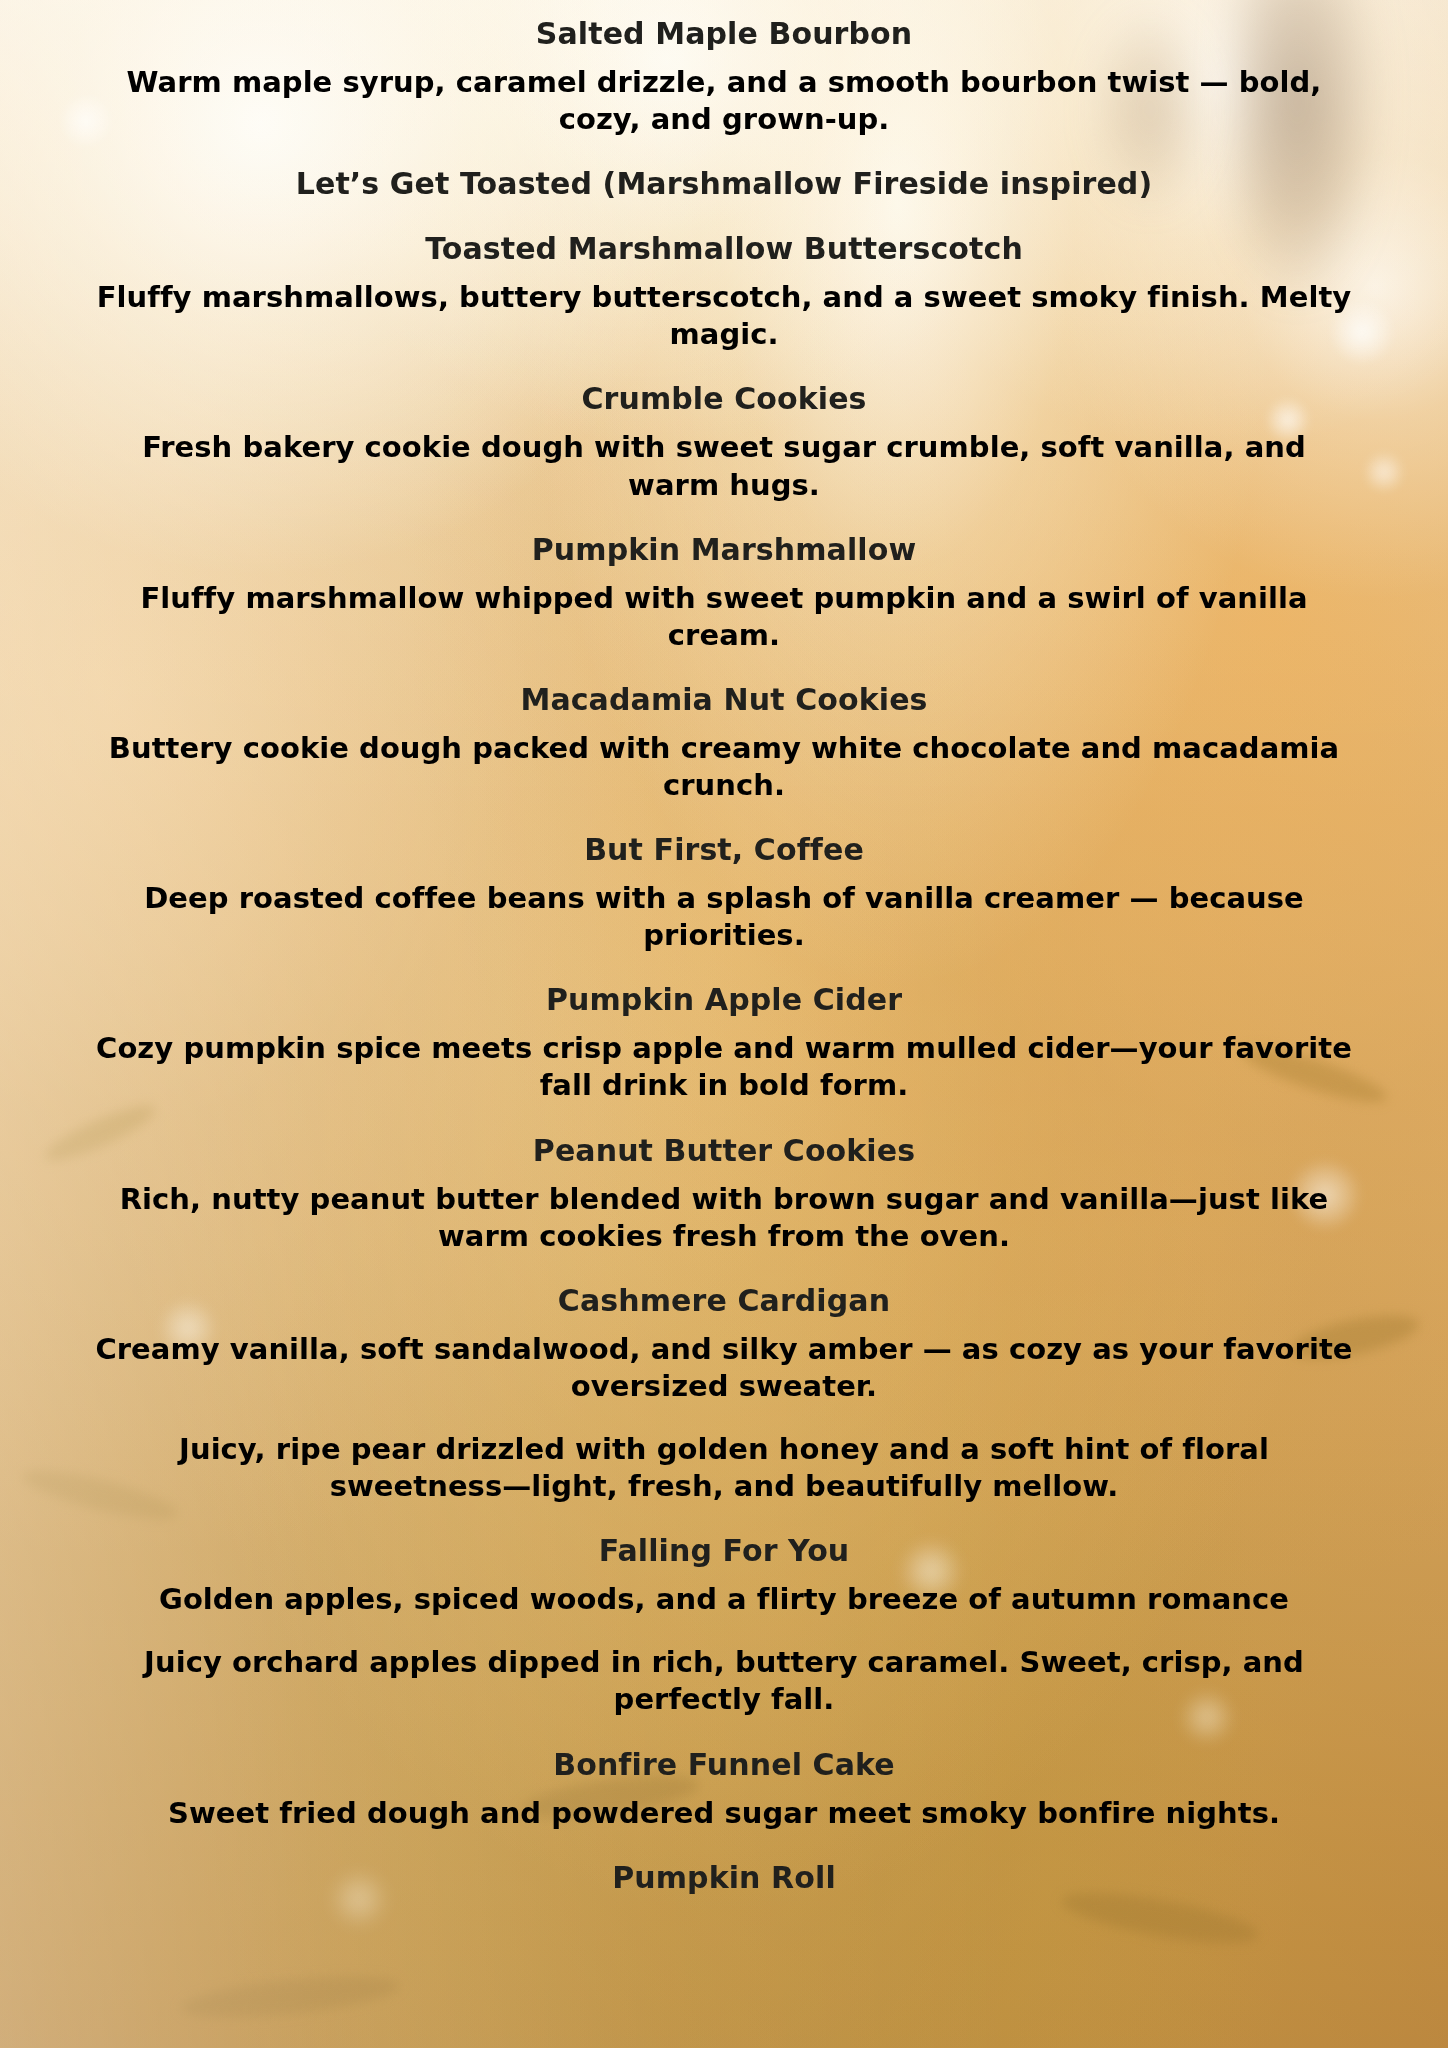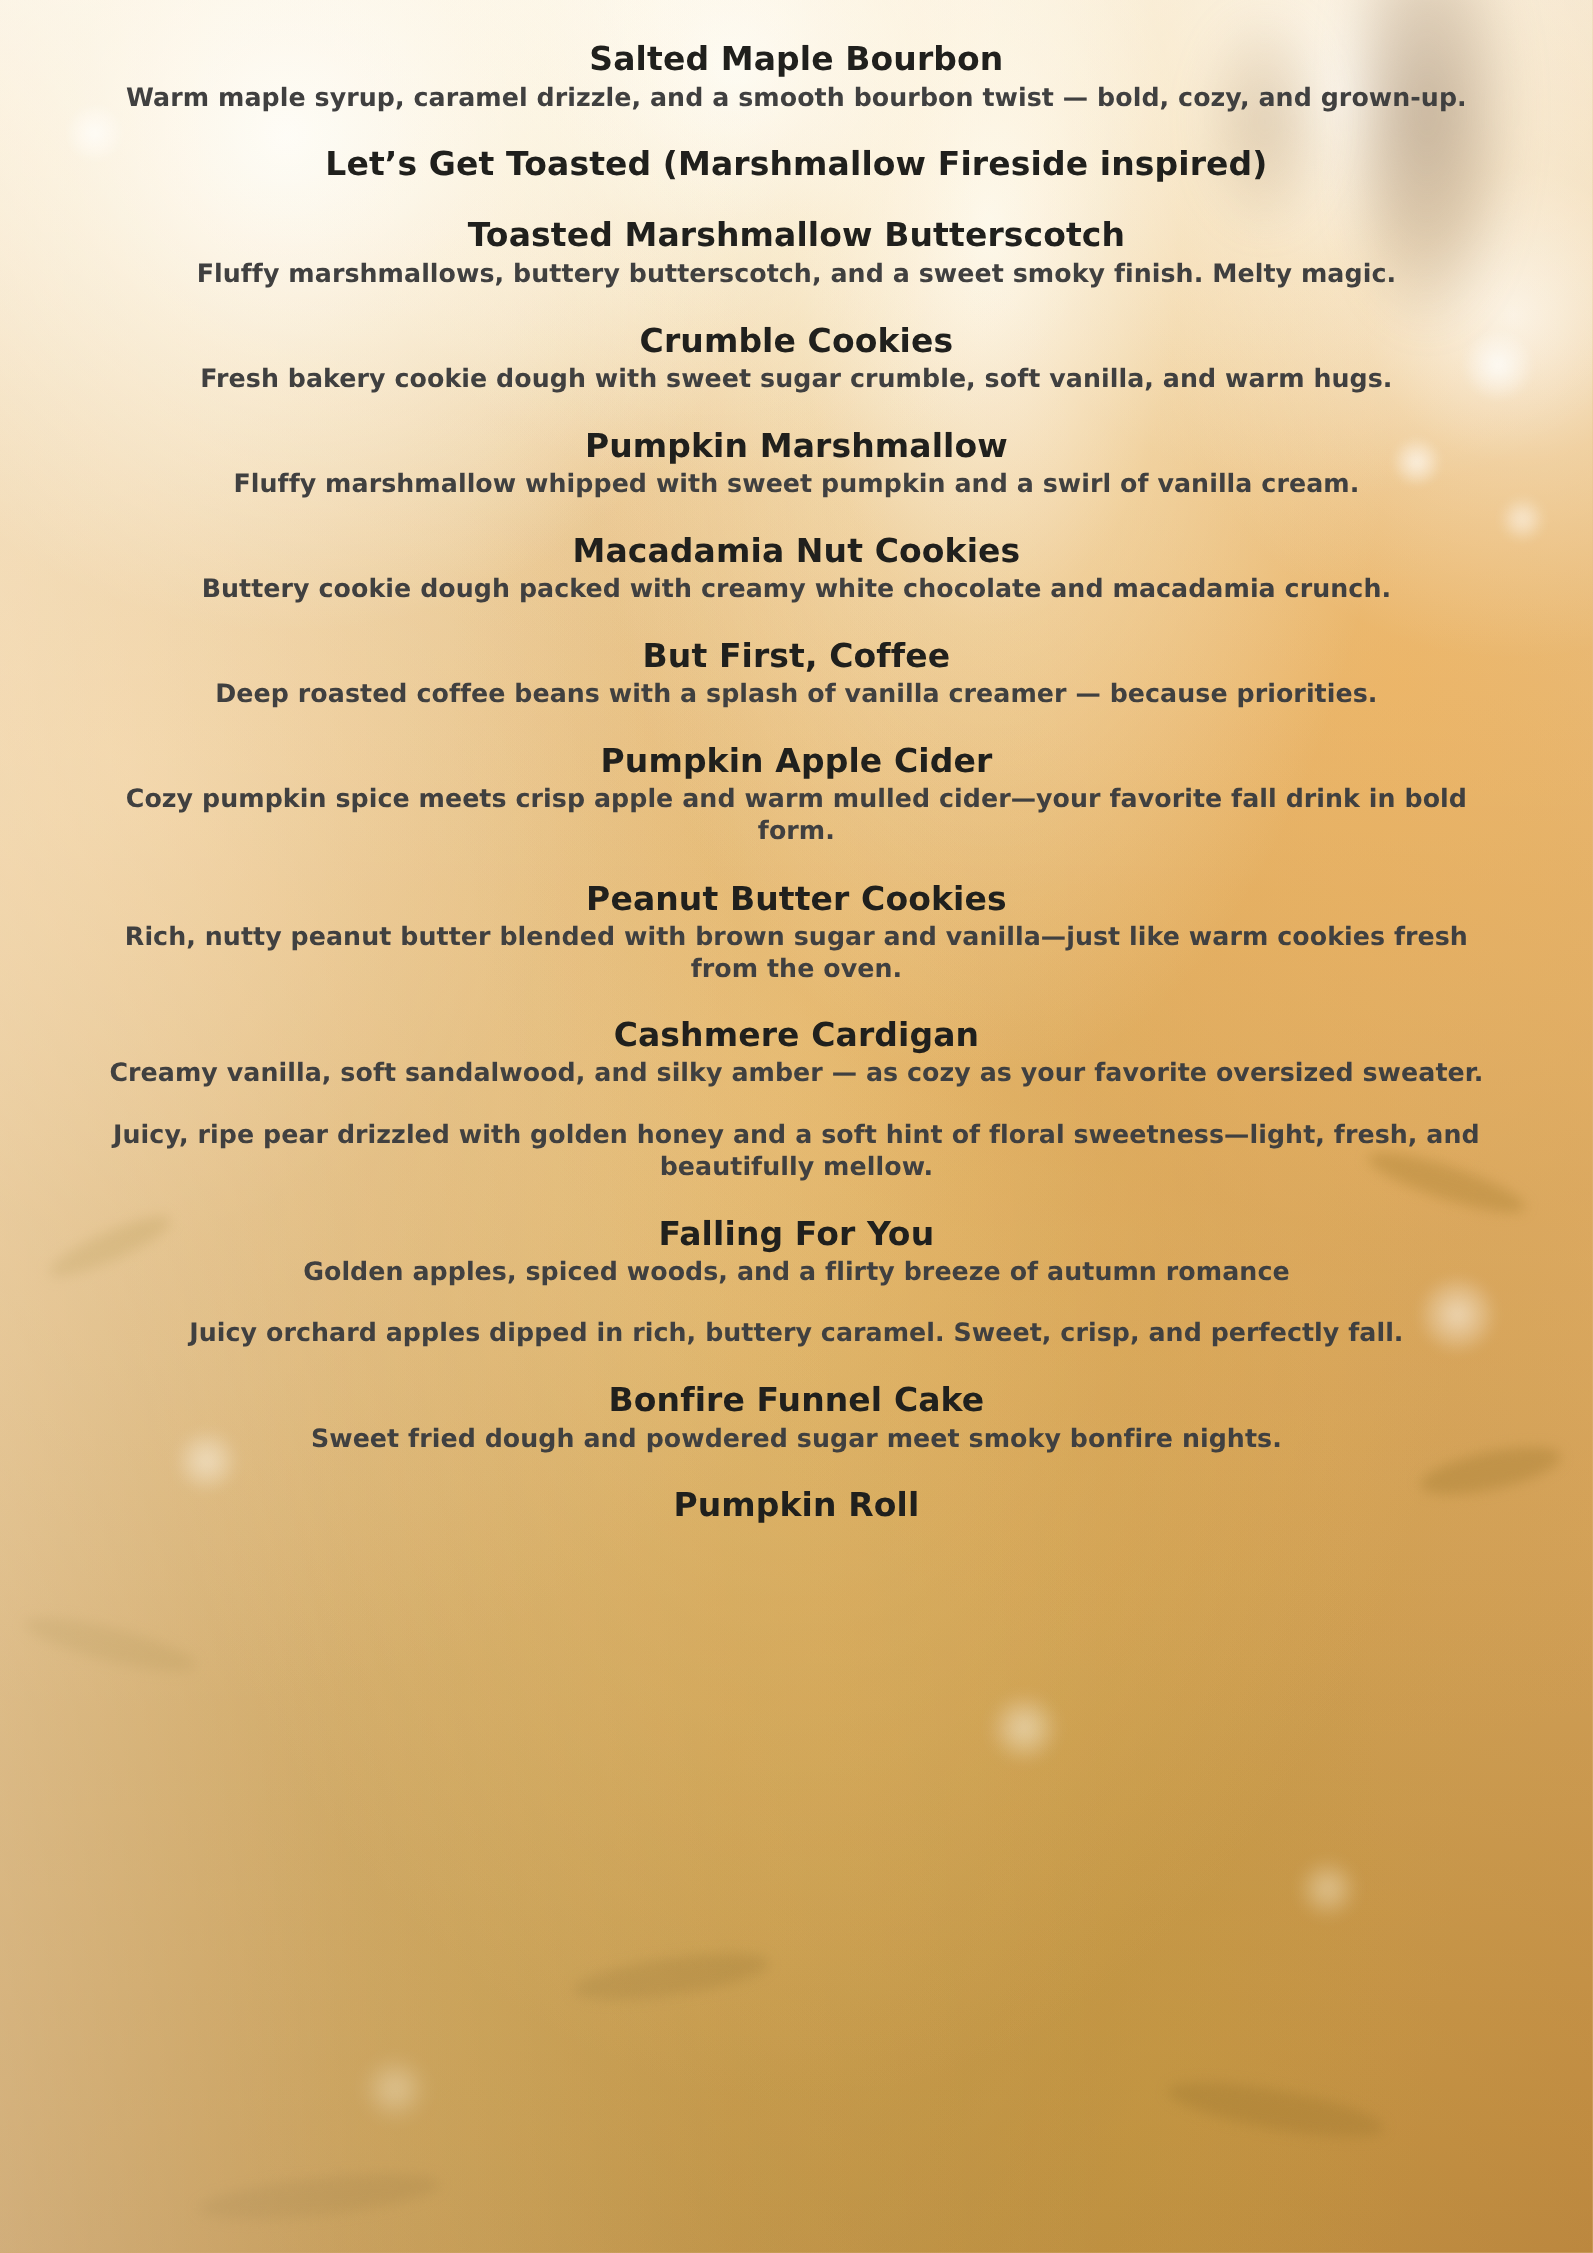--- a/index.html
+++ b/index.html
@@ -113,29 +113,28 @@
     margin: 0 0 26px 0;
   }
   .entry:last-child { margin-bottom: 0; }
 
   .entry-name {
     font-size: 30px;
     font-weight: bold;
     color: #20201d;
     line-height: 1.3;
     letter-spacing: 0.1px;
-    margin-top: 21px;
   }
   .entry-desc {
-    font-size: 23px;
+    font-size: 29px;
     font-weight: bold;
-    color: #404040;
+    color: #000000;
     line-height: 1.28;
     letter-spacing: 0.05px;
-    margin-top: 1px;
+    margin-top: 11px;
     padding: 0 8px;
   }
 </style>
 </head>
 <body>
 
 <div id="bg"></div>
 <div id="bg-trunk"></div>
 <div id="bg-trunk2"></div>
 

